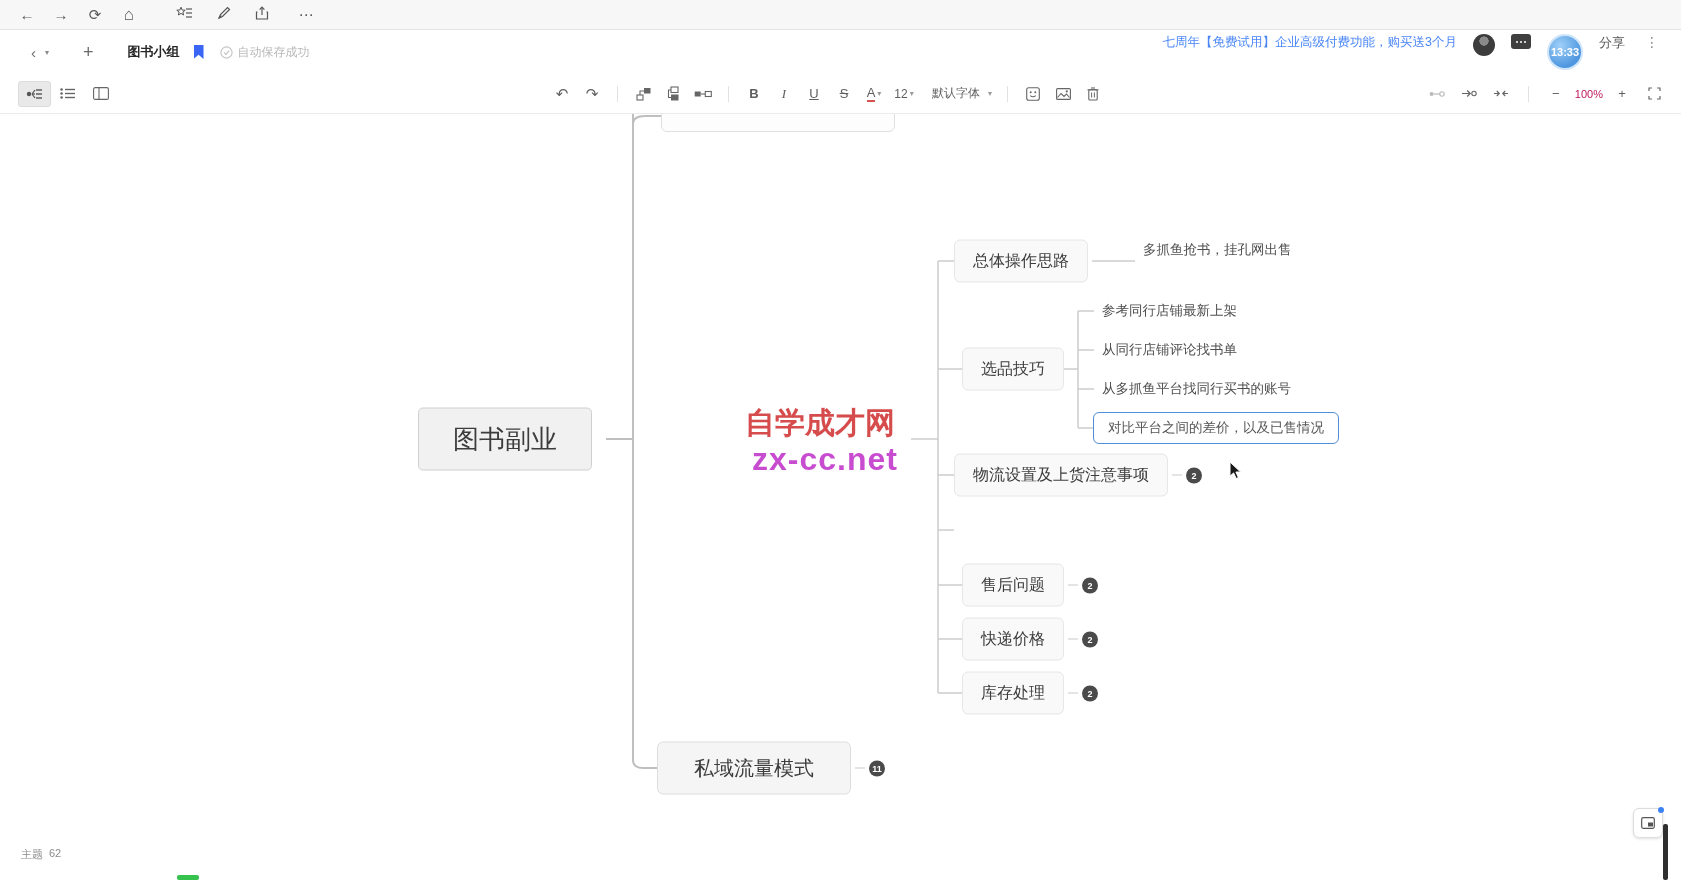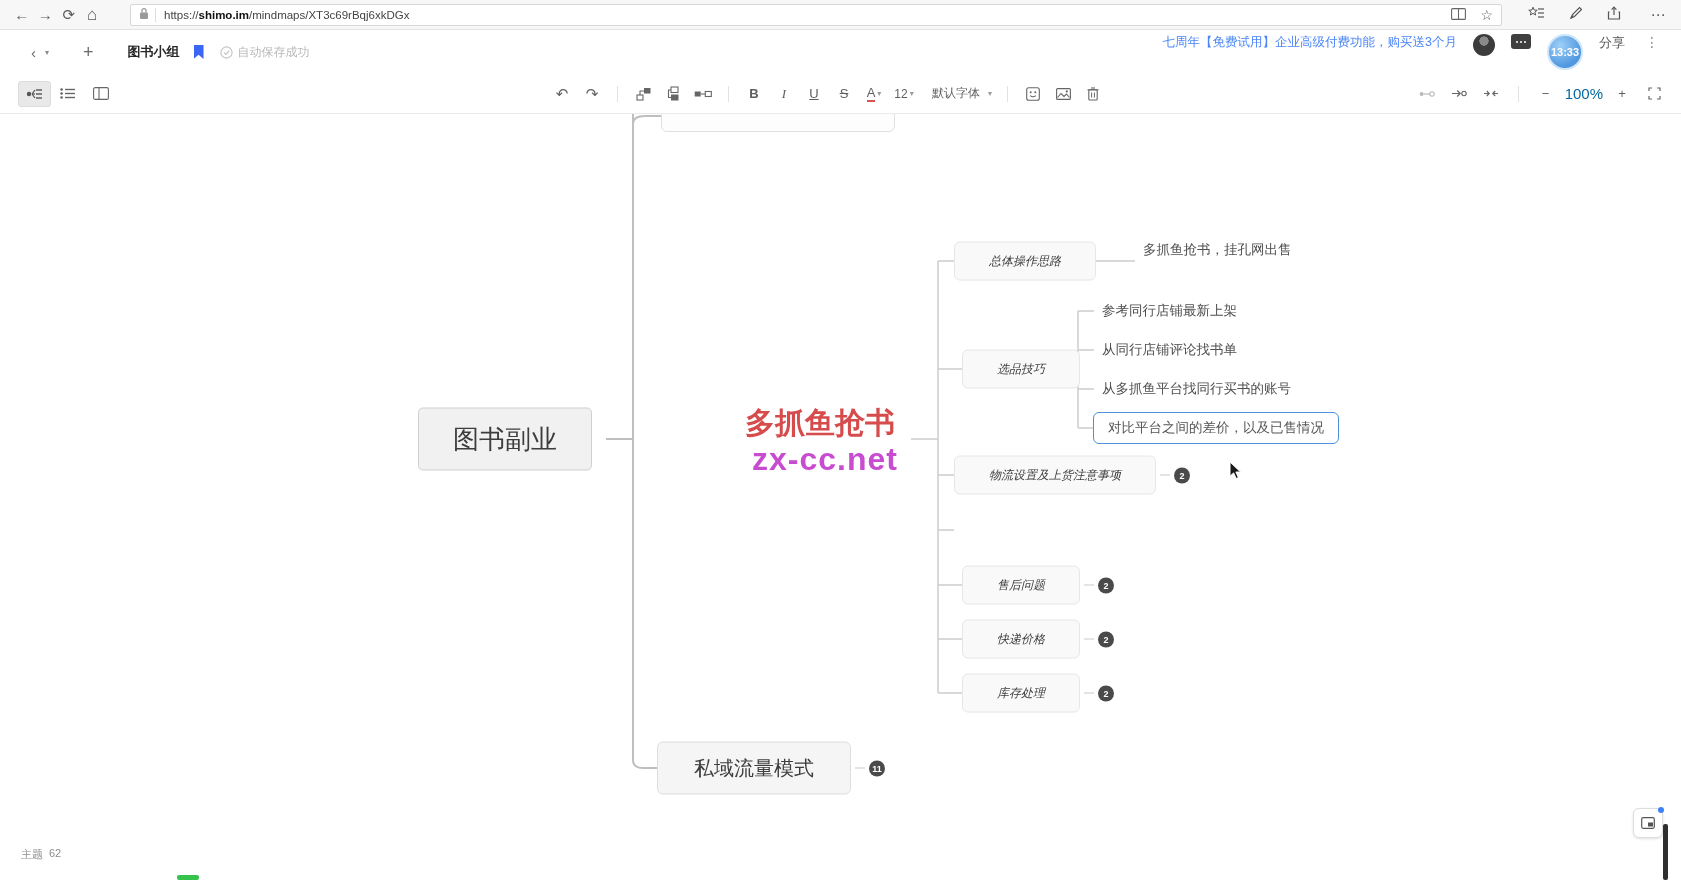--- a/index.html
+++ b/index.html
@@ -57,32 +57,32 @@
     cursor:pointer; color:#5f5f5f; border-radius:3px; padding:0 3px; }
   .tb-divider { width:1px; height:16px; background:#e2e2e2; margin:0 8px; }
   .tb-bold { font-weight:700; }
   .tb-italic { font-style:italic; font-family:"Liberation Serif","DejaVu Serif",serif; }
   .tb-underline { text-decoration:underline; }
   .tb-strike { text-decoration:line-through; }
   .tb-colorA { border-bottom:2px solid #d8534f; line-height:14px; }
   .tb-caret { font-size:8px; color:#9a9a9a; margin-left:2px; }
   .tb-label { font-size:12px; }
   .tb-right { margin-left:auto; display:flex; align-items:center; gap:6px; margin-right:14px; }
-  .zoom-pct { font-size:15px; color:#0369a1; }
+  .zoom-pct { font-size:11px; color:#be185d; }
 
   
   .canvas { position:relative; width:1681px; height:766px; background:#fff; overflow:hidden; }
   .edges { position:absolute; left:0; top:0; z-index:1; }
   .node-row { position:absolute; display:flex; align-items:center; transform:translateY(-50%); z-index:2; }
   .nbox { border:1px solid #e2e2e2; background:#f7f7f7; border-radius:6px;
     color:#3d3d3d; white-space:nowrap; cursor:pointer; }
   .nbox.root { font-size:26px; padding:13px 34px; background:#f1f1f1; border-color:#cfcfcf; border-radius:5px; }
   .nbox.branch1 { font-size:22px; padding:11px 30px; background:#f5f5f5; border-color:#ddd; }
   .nbox.branch2 { font-size:20px; padding:12px 36px; background:#f5f5f5; border-color:#ddd; }
-  .nbox.lvl2 { font-size:12px; padding:10px 34px; background:#f9f9f9; border-color:#e6e6e6;font-style:italic; }
+  .nbox.lvl2 { font-size:16px; padding:10px 18px; background:#f9f9f9; border-color:#e6e6e6; }
   .nbox.selected { font-size:13.5px; padding:6px 14px; background:#fff; color:#555;
     border:1.6px solid #4e8fd9; border-radius:6px; }
   .ntext { font-size:13.5px; color:#4f4f4f; white-space:nowrap; cursor:pointer; }
   .stub { width:10px; height:1.5px; background:#cacaca; margin:0 4px; }
   .badge { min-width:16px; height:16px; border-radius:8px; background:#4a4a4a; color:#fff;
     font-size:9px; font-weight:700; display:flex; align-items:center; justify-content:center;
     padding:0 3px; cursor:pointer; }
   .partial-node { position:absolute; left:661px; top:-32px; width:234px; height:50px;
     background:#fdfdfd; border:1px solid #e0e0e0; border-radius:6px; z-index:2; }
 
@@ -106,39 +106,20 @@
 </style>
 </head>
 <body>
 
 <div class="browser-bar">
   <span class="nav-ic">←</span>
   <span class="nav-ic">→</span>
   <span class="nav-ic">⟳</span>
   <span class="nav-ic" style="font-size:17px">⌂</span>
 
-  <div class="addr-bar">
-    <span>
-      <svg width="10" height="13" viewBox="0 0 10 13">
-          <rect x="1" y="5.5" width="8" height="6.5" rx="1" fill="#9a9a9a"></rect>
-          <path d="M3 5.5 V3.6 a2 2 0 0 1 4 0 V5.5" stroke="#9a9a9a" stroke-width="1.3" fill="none"></path>
-        </svg>
-    </span>
-    <span class="addr-divider"></span>
-    <span class="addr-url"><span>https://</span><b>shimo.im</b><span>/mindmaps/XT3c69rBqj6xkDGx</span></span>
-    <span class="addr-right">
-      <span>
-        <svg width="15" height="12" viewBox="0 0 15 12">
-            <rect x="0.6" y="0.6" width="13.8" height="10.8" rx="1" fill="none" stroke="#666" stroke-width="1.1"></rect>
-            <line x1="7.5" y1="1" x2="7.5" y2="11" stroke="#666" stroke-width="1.1"></line>
-          </svg>
-      </span>
-      <span style="font-size:14px">☆</span>
-    </span>
-  </div>
 
   <div class="edge-icons">
     <span>
       <svg width="17" height="14" viewBox="0 0 17 14">
           <polygon points="5,1.2 6.2,4 9.2,4.2 6.9,6.1 7.6,9 5,7.4 2.4,9 3.1,6.1 0.8,4.2 3.8,4" fill="none" stroke="#555" stroke-width="1"></polygon>
           <line x1="10" y1="3" x2="16" y2="3" stroke="#555" stroke-width="1.2"></line>
           <line x1="10" y1="7" x2="16" y2="7" stroke="#555" stroke-width="1.2"></line>
           <line x1="10" y1="11" x2="16" y2="11" stroke="#555" stroke-width="1.2"></line>
         </svg>
     </span>
@@ -398,21 +379,21 @@
     <div class="nbox lvl2">快递价格</div>
     <span class="stub"></span>
     <span class="badge">2</span>
   </div>
   <div class="node-row" style="left:962px; top:579px">
     <div class="nbox lvl2">库存处理</div>
     <span class="stub"></span>
     <span class="badge">2</span>
   </div>
 
-  <div class="watermark wm1">多抓鱼抢书</div>
+  <div class="watermark wm1">自学成才网</div>
   <div class="watermark wm2">zx-cc.net</div>
 
   <div class="status-bar">
     <span>主题</span>
       <span>62</span>
   </div>
   <div class="minimap-btn">
     <svg width="14" height="12" viewBox="0 0 14 12">
         <rect x="0.7" y="0.7" width="12.6" height="10.6" rx="1.5" fill="none" stroke="#555" stroke-width="1.2"></rect>
         <rect x="7" y="5.5" width="5" height="4" fill="#555"></rect>

